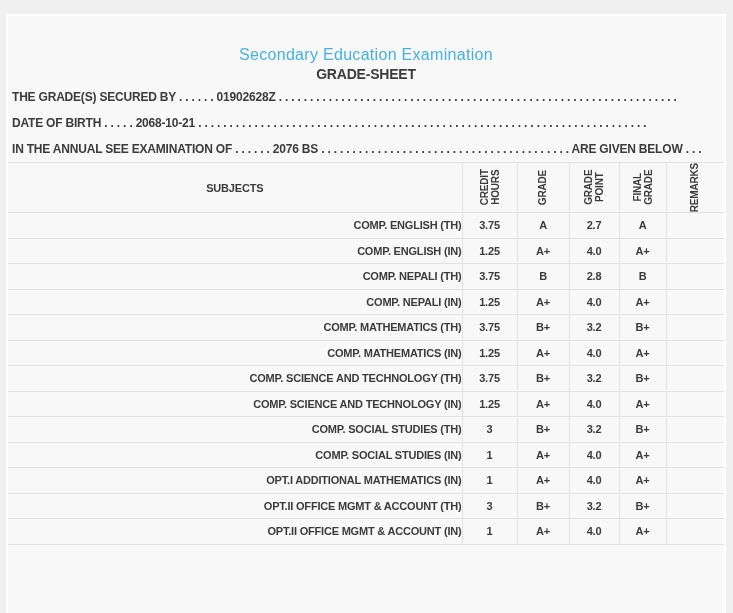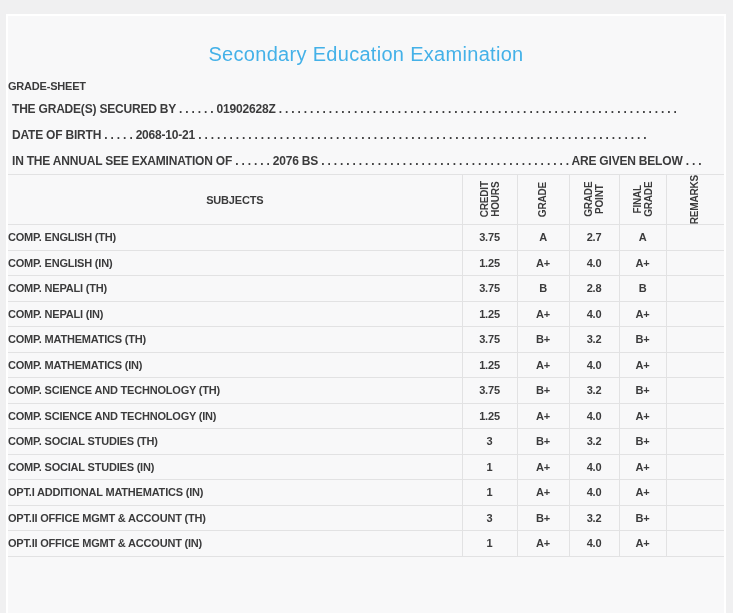--- a/index.html
+++ b/index.html
@@ -13,28 +13,29 @@
   .card {
     position: absolute;
     left: 6px; top: 14px;
     width: 716px; height: 640px;
     background: var(--card-background, #f8f8f9);
     border: 2px solid var(--card-border, #ffffff);
   }
   .page-title {
     margin-top: 27px;
     text-align: center;
-    font-size: 20px;
+    font-size: 16px;
     letter-spacing: 0.3px;
     color: var(--title-accent, #44b1e8);
     line-height: 23px;
   }
   .page-subtitle {
-    margin-top: 13px;
-    font-size: 11px;
+    margin-top: 1px;
+    text-align: center;
+    font-size: 14px;
     font-weight: bold;
     letter-spacing: -0.2px;
     line-height: 15px;
   }
   .info-block { margin-top: 2px; }
   .info-line {
     height: 26px;
     line-height: 26px;
     padding-left: 4px;
     font-size: 12px;
@@ -75,21 +76,21 @@
     white-space: pre-line;
     width: 50px;
     line-height: 1.12;
     font-size: 10px;
     font-weight: bold;
     text-align: center;
     letter-spacing: -0.2px;
   }
   td.subj {
     height: 24.5px;
-    text-align: left;
+    text-align: right;
     padding-left: 4px;
     font-size: 11px;
     vertical-align: middle;
   }
   td.val {
     height: 24.5px;
     text-align: center;
     font-size: 11px;
     vertical-align: middle;
   }

